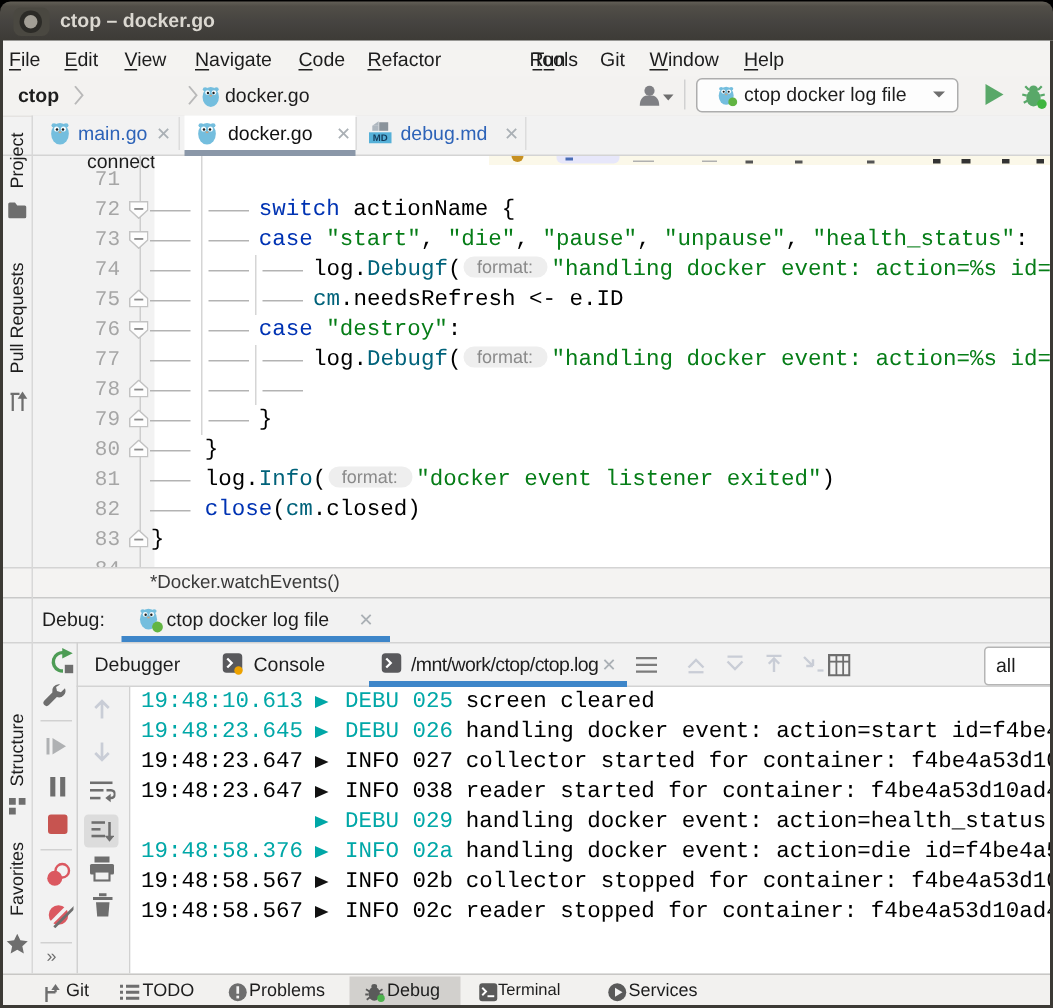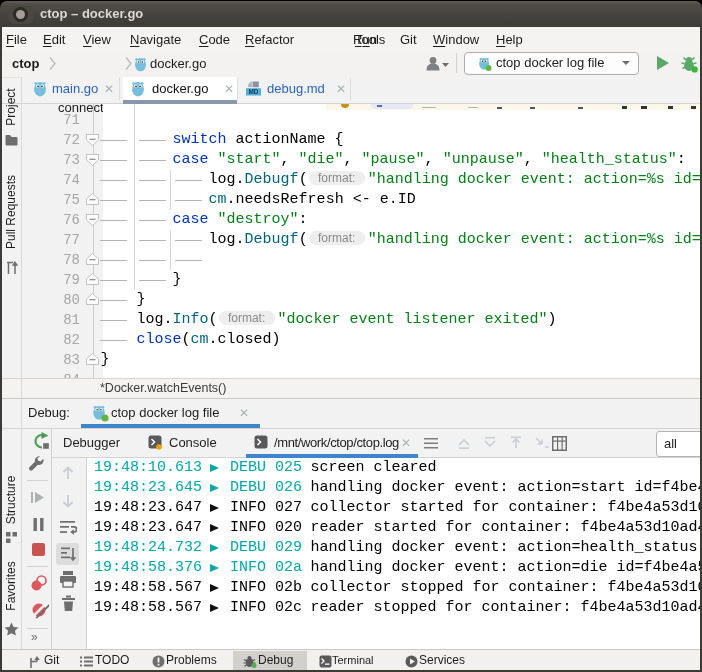--- a/index.html
+++ b/index.html
@@ -405,25 +405,24 @@
       </div>
     <div class="logline" style="left:0;top:40px;width:613px;">
         <span class="lts">19:48:23.647</span>
         <span class="tri"></span>
         <span class="llvl">INFO 027</span>
         <span class="lmsg">collector started for container: f4be4a53d10ad48d4d89bca6badd4ab6f1</span>
       </div>
     <div class="logline" style="left:0;top:60px;width:613px;">
         <span class="lts">19:48:23.647</span>
         <span class="tri"></span>
-        <span class="llvl">INFO 020</span>
+        <span class="llvl">INFO 038</span>
         <span class="lmsg">reader started for container: f4be4a53d10ad48d4d89bca6badd4ab6f15c1</span>
       </div>
     <div class="logline" style="left:0;top:80px;width:613px;">
-        <span class="lts cy">19:48:24.732</span>
         <span class="tri" style="border-left-color:#00a7a7;"></span>
         <span class="llvl cy">DEBU 029</span>
         <span class="lmsg">handling docker event: action=health_status: healthy id=f4be4a53d10</span>
       </div>
     <div class="logline" style="left:0;top:100px;width:613px;">
         <span class="lts cy">19:48:58.376</span>
         <span class="tri" style="border-left-color:#00a7a7;"></span>
         <span class="llvl cy">INFO 02a</span>
         <span class="lmsg">handling docker event: action=die id=f4be4a53d10ad48d4d89bca6badd4a</span>
       </div>

